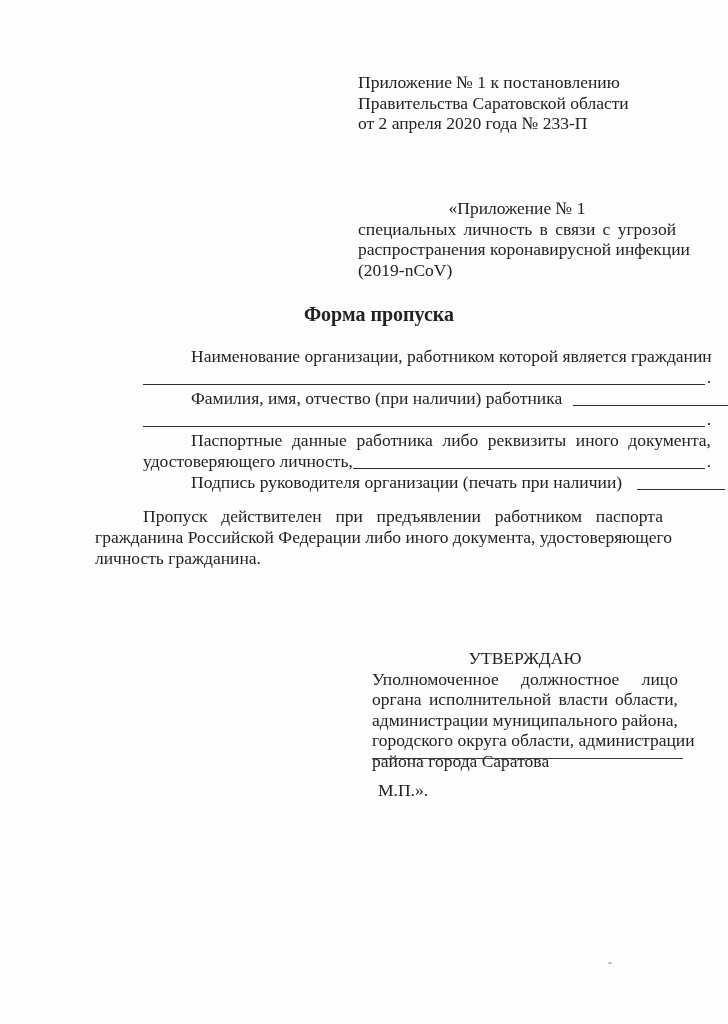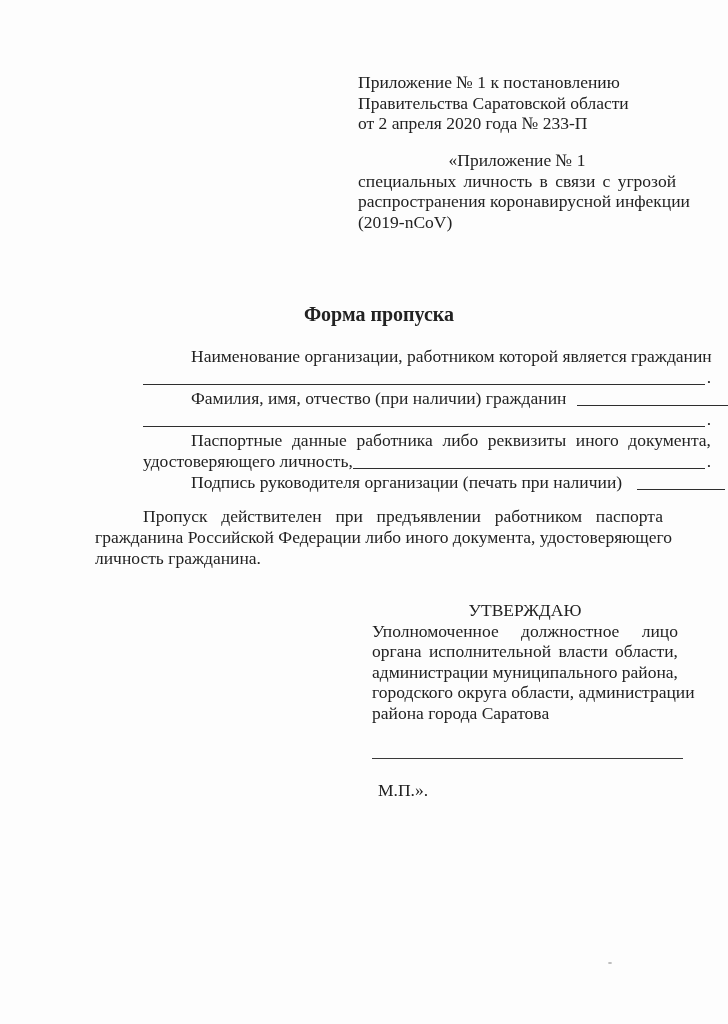--- a/index.html
+++ b/index.html
@@ -24,21 +24,21 @@
     left: 358px; top: 52px; width: 290px;
     line-height: 20.5px;
     text-align: left;
     margin-top: 20px;
   }
   
   .app-block {
     left: 358px; top: 150px; width: 318px;
     line-height: 20.5px;
   }
-  .line-center { text-align: center; }
+  .line-center { text-align: center; margin-top: 48px; }
   .line-just   { text-align: justify; text-align-last: justify; white-space: nowrap; }
   .line-left   { text-align: left; white-space: nowrap; }
 
   
   .form-title {
     left: 95px; top: 303px; width: 568px;
     text-align: center;
     font-weight: bold;
     font-size: 20px;
   }
@@ -105,21 +105,21 @@
 
   <div class="abs form-title">Форма пропуска</div>
 
   <div class="abs form-body">
     <div class="row row-just">Наименование организации, работником которой является гражданин</div>
     <div class="row row-flex">
       <span class="fill"></span>
         <span class="dot">.</span>
     </div>
     <div class="row row-flex w-c">
-      <span class="t indent">Фамилия, имя, отчество (при наличии) гражданин</span>
+      <span class="t indent">Фамилия, имя, отчество (при наличии) работника</span>
         <span class="fill fill-gap"></span>
     </div>
     <div class="row row-flex">
       <span class="fill"></span>
         <span class="dot">.</span>
     </div>
     <div class="row row-just">Паспортные данные работника либо реквизиты иного документа,</div>
     <div class="row row-flex">
       <span class="t">удостоверяющего личность,</span>
         <span class="fill"></span>

